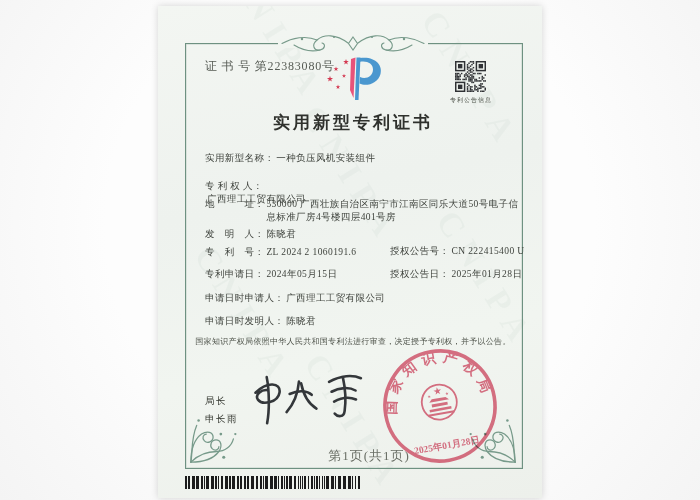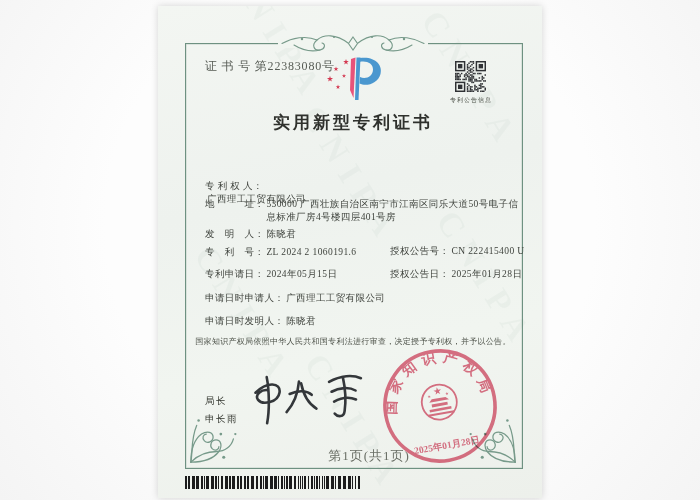--- a/index.html
+++ b/index.html
@@ -287,20 +287,24 @@
         <rect x="15" y="1" width="5" height="5" fill="#f1f5f0"></rect>
         <rect x="16" y="2" width="3" height="3" fill="#2f3134"></rect>
         <rect x="0" y="14" width="7" height="7" fill="#2f3134"></rect>
         <rect x="1" y="15" width="5" height="5" fill="#f1f5f0"></rect>
         <rect x="2" y="16" width="3" height="3" fill="#2f3134"></rect>
       </svg>
     <div class="qr-caption">专利公告信息</div>
 
     <div class="title">实用新型专利证书</div>
 
+    <div class="row r-name">
+      <span class="lbl">实用新型名称：</span>
+      <span class="val">一种负压风机安装组件</span>
+    </div>
     <div class="row r-patentee">
       <span class="lbl">专 利 权 人：</span>
       <span class="val">广西理工工贸有限公司</span>
     </div>
     <div class="row r-address">
       <span class="lbl">地　　　址：</span>
       <span class="val">530000 广西壮族自治区南宁市江南区同乐大道50号电子信息标准厂房4号楼四层401号房</span>
     </div>
     <div class="row r-inventor">
       <span class="lbl">发　明　人：</span>

